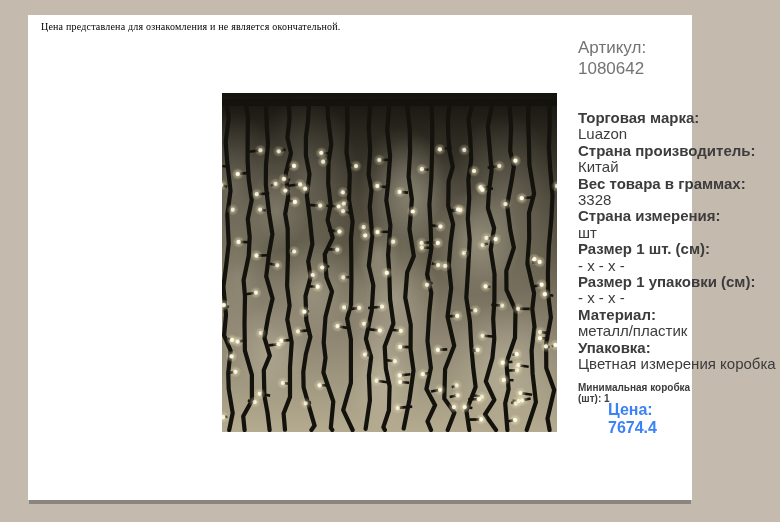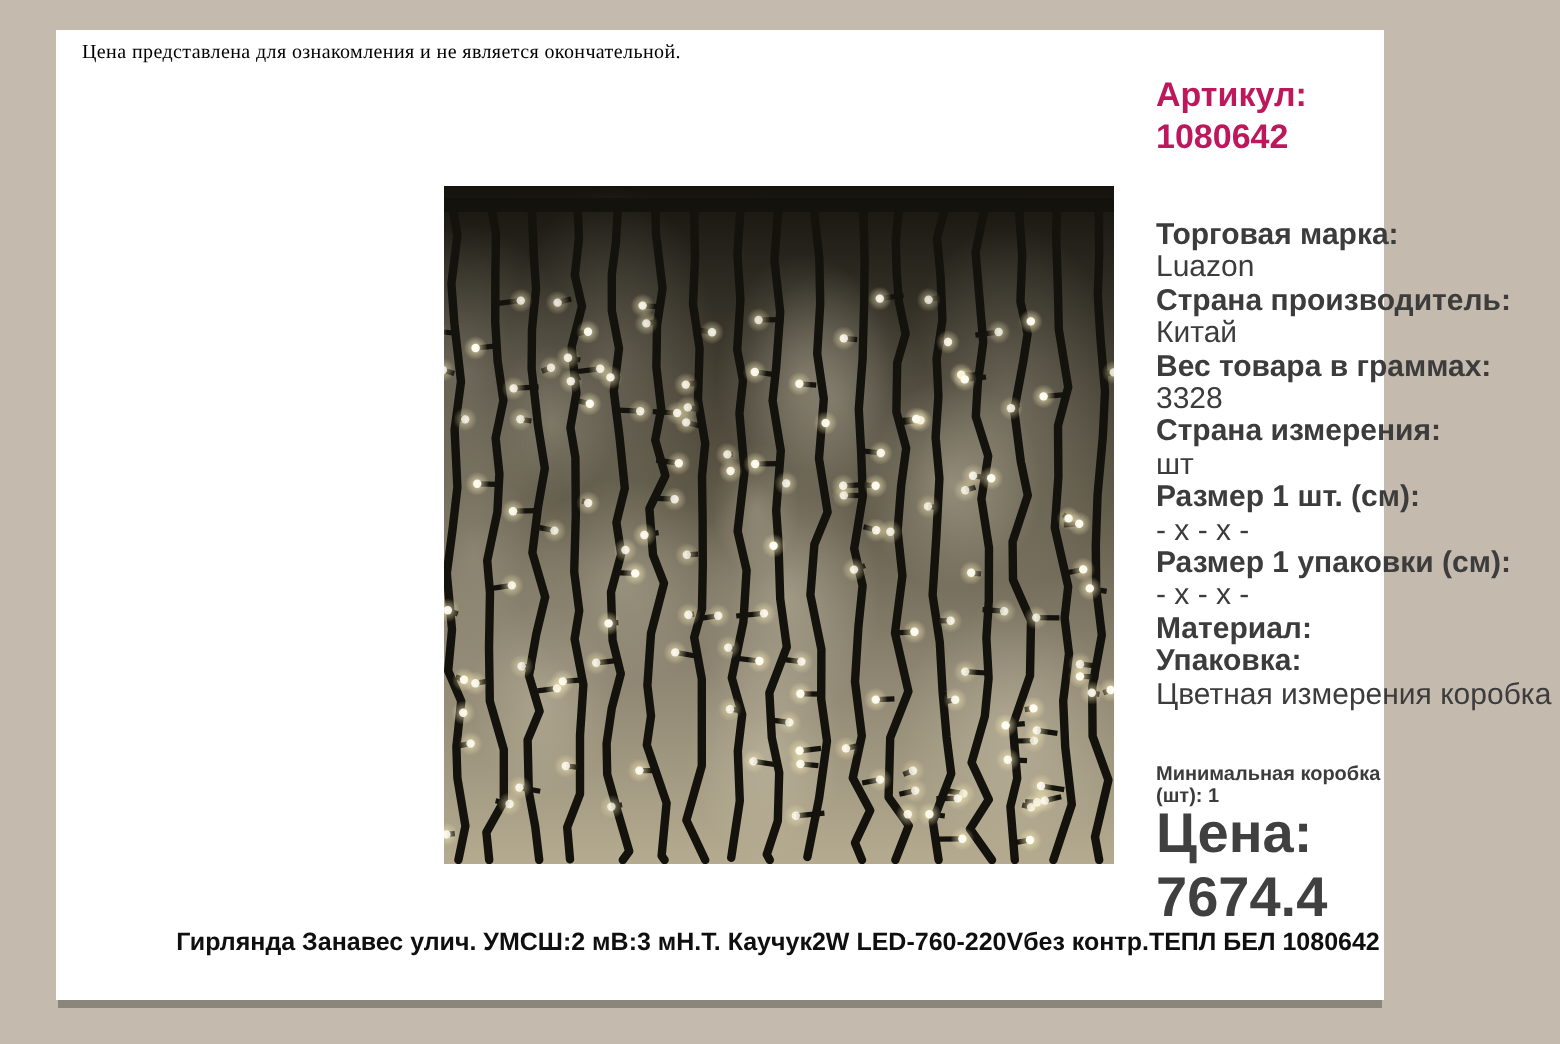--- a/index.html
+++ b/index.html
@@ -18,35 +18,35 @@
     position:absolute;left:13px;top:6px;
     font-family:"Liberation Serif",serif;
     font-size:10px;color:#000;letter-spacing:0.2px;
   }
   .photo{
     position:absolute;left:194px;top:78px;width:335px;height:339px;
   }
   .photo svg{display:block;width:335px;height:339px;}
   .article{
     position:absolute;left:550px;top:22px;
-    font-size:17px;font-weight:bold;line-height:21px;color:#be185d;
+    font-size:17px;font-weight:normal;line-height:21px;color:#737373;
   }
   .spec-list{
     position:absolute;left:550px;top:95px;width:172px;
     font-size:15px;line-height:16.4px;color:#3c3c3c;
   }
   .spec-label{font-weight:bold;white-space:nowrap;}
   .spec-value{font-weight:normal;white-space:nowrap;}
   .min-batch{
     position:absolute;left:550px;top:367px;
     font-size:10px;font-weight:bold;color:#3c3c3c;
   }
   .price{
-    position:absolute;left:550px;top:386px;
-    font-size:28px;font-weight:bold;color:#404040;
+    position:absolute;left:580px;top:386px;
+    font-size:16px;font-weight:bold;color:#3b82f6;
   }
   .product-title{
     position:absolute;left:0;top:449px;width:722px;
     text-align:center;font-size:12.5px;font-weight:bold;color:#0f0f0f;
     white-space:nowrap;
   }
 </style>
 </head>
 <body>
 
@@ -519,29 +519,29 @@
         <div class="spec-value">Китай</div>
         <div class="spec-label">Вес товара в граммах:</div>
         <div class="spec-value">3328</div>
         <div class="spec-label">Страна измерения:</div>
         <div class="spec-value">шт</div>
         <div class="spec-label">Размер 1 шт. (см):</div>
         <div class="spec-value">- x - x -</div>
         <div class="spec-label">Размер 1 упаковки (см):</div>
         <div class="spec-value">- x - x -</div>
         <div class="spec-label">Материал:</div>
+        <div class="spec-value">металл/пластик</div>
         <div class="spec-label">Упаковка:</div>
         <div class="spec-value">Цветная измерения коробка</div>
       </div>
 
     <div class="min-batch">
       <span>Минимальная коробка (шт):</span>
       <span>1</span>
     </div>
 
     <div class="price">
       <span>Цена:</span>
       <span>7674.4</span>
     </div>
 
-    <div class="product-title">Гирлянда Занавес улич. УМСШ:2 мВ:3 мН.Т. Каучук2W LED-760-220Vбез контр.ТЕПЛ БЕЛ 1080642</div>
   </div>
 </div>
 
 </body></html>

